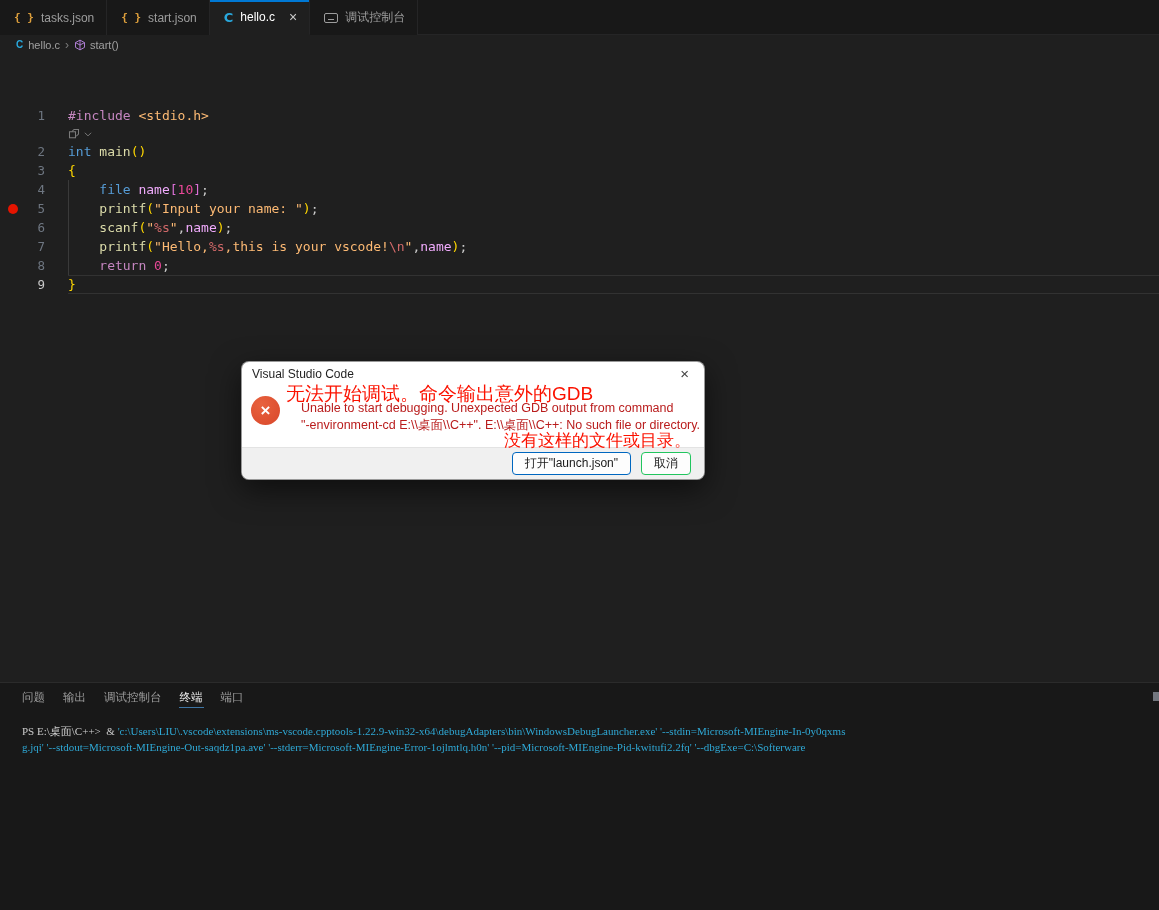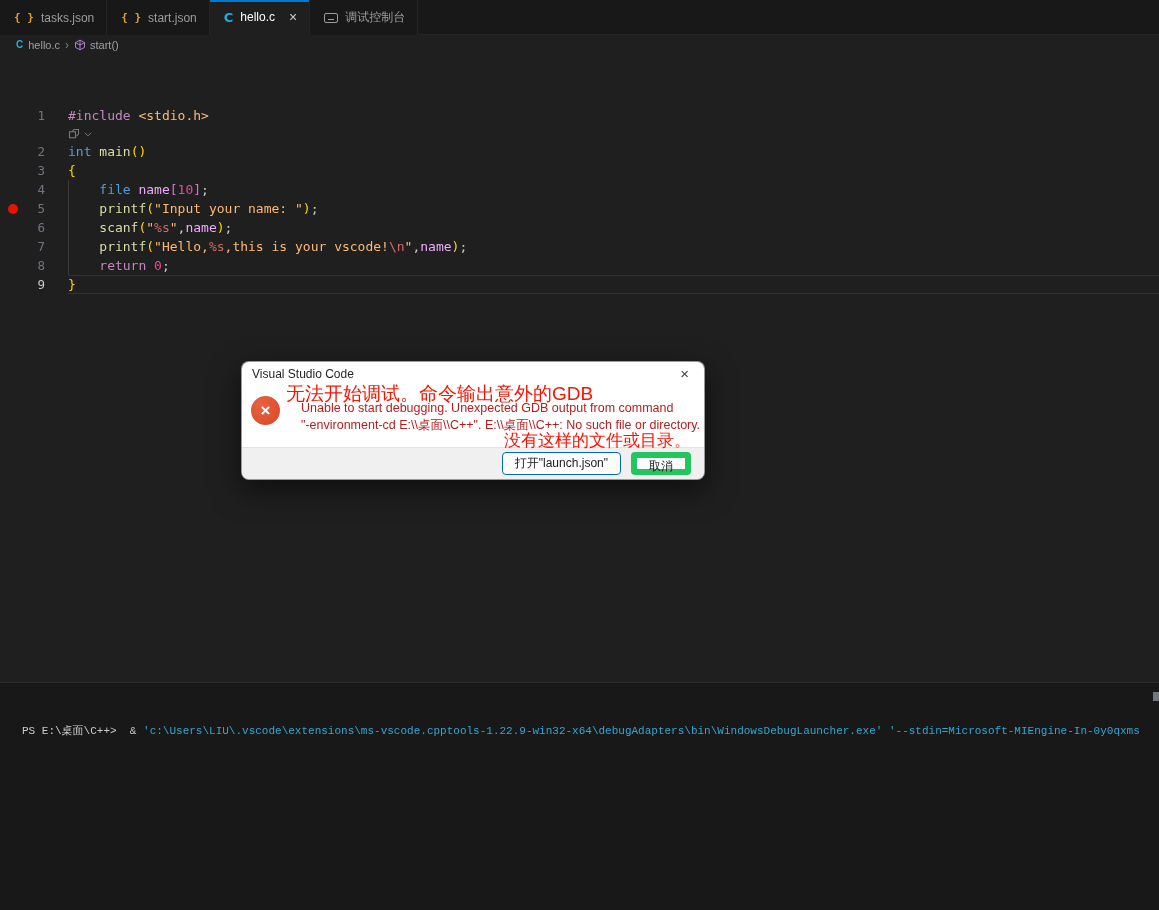--- a/index.html
+++ b/index.html
@@ -57,37 +57,37 @@
   #dlg-close { position:absolute; right:11px; top:3px; font-size:15px; color:#444; cursor:pointer;
     line-height:1; padding:1px 4px; }
   #dlg-icon { position:absolute; left:9px; top:34px; width:29px; height:29px; border-radius:50%;
     background:radial-gradient(circle at 35% 30%, #e8623e, #d9472a); color:#fff; display:flex;
     align-items:center; justify-content:center; font-size:17px; font-weight:bold; }
   #dlg-msg { position:absolute; left:59px; top:38px; font-size:12.5px; line-height:16.5px; color:#b91c1c; }
   #dlg-footer { position:absolute; left:0; right:0; bottom:0; height:32px; background:#f0f0f0;
     border-top:1px solid #e3e3e3; border-radius:0 0 8px 8px; display:flex; align-items:center;
     justify-content:flex-end; padding-right:13px; gap:10px; }
   .dlg-btn { height:23px; padding:0 12px; font-size:12px; color:#1a1a1a; background:#fdfdfd;
-    border:6px solid #22c55e; border-radius:4px; cursor:pointer; font-family:"Liberation Sans", sans-serif; }
+    border:1px solid #22c55e; border-radius:4px; cursor:pointer; font-family:"Liberation Sans", sans-serif; }
   .dlg-btn.primary { border:1.6px solid #0067c0; }
   .red-note { position:absolute; color:#fb1200; font-weight:500; white-space:nowrap; z-index:21;
     font-family:"Liberation Sans", sans-serif; }
   #red-note-top { left:44px; top:19px; font-size:19px; }
   #red-note-bottom { right:13px; top:67px; font-size:17px; }
 
   
   #panel { position:absolute; left:0; top:682px; width:1159px; height:228px; background:#181818;
     border-top:1px solid #2b2b2b; }
   #panel-tabs { position:absolute; left:13px; top:0; height:29px; display:flex; align-items:center; }
   .ptab { padding:0 9px; font-size:11.5px; color:#9d9d9d; height:29px; line-height:29px;
     cursor:pointer; position:relative; white-space:nowrap; }
   .ptab.active { color:#e7e7e7; }
   .ptab.active::after { content:""; position:absolute; left:8px; right:8px; bottom:4px; height:1px; background:#3d74a3; }
   #panel-toolbar-cut { position:absolute; right:0; top:9px; width:6px; height:9px; background:#8a8f98; opacity:.8; }
-  #terminal { position:absolute; left:22px; top:41px; right:4px; font-family:Liberation Mono, monospace;
+  #terminal { position:absolute; left:22px; top:41px; right:4px; font-family:Liberation Serif, serif;
     font-size:11px; line-height:15.5px; }
   .tline { white-space:pre; overflow:hidden; }
   .tm-p { color:#cccccc; }
   .tm-c { color:#2fa8d5; }
 </style>
 </head>
 <body>
 
 <div id="screen">
 
@@ -211,19 +211,27 @@
     </div>
     <div class="red-note" id="red-note-bottom">没有这样的文件或目录。</div>
     <div class="red-note" id="red-note-top">无法开始调试。命令输出意外的GDB</div>
     <div id="dlg-footer">
         <button class="dlg-btn primary">打开"launch.json"</button>
         <button class="dlg-btn">取消</button>
       </div>
   </div>
 
   <div id="panel">
+    <div id="panel-tabs">
+        <div class="ptab">问题</div>
+        <div class="ptab">输出</div>
+        <div class="ptab">调试控制台</div>
+        <div class="ptab active">终端</div>
+        <div class="ptab">端口</div>
+      </div>
     <div id="panel-toolbar-cut"></div>
     <div id="terminal">
         <div class="tline"><span class="tm-p">PS E:\桌面\C++&gt;  &amp; </span><span class="tm-c">'c:\Users\LIU\.vscode\extensions\ms-vscode.cpptools-1.22.9-win32-x64\debugAdapters\bin\WindowsDebugLauncher.exe' '--stdin=Microsoft-MIEngine-In-0y0qxms</span></div>
+        <div class="tline"><span class="tm-c">g.jqi' '--stdout=Microsoft-MIEngine-Out-saqdz1pa.ave' '--stderr=Microsoft-MIEngine-Error-1ojlmtlq.h0n' '--pid=Microsoft-MIEngine-Pid-kwitufi2.2fq' '--dbgExe=C:\Softerware</span></div>
       </div>
   </div>
 
 </div>
 
 </body></html>

